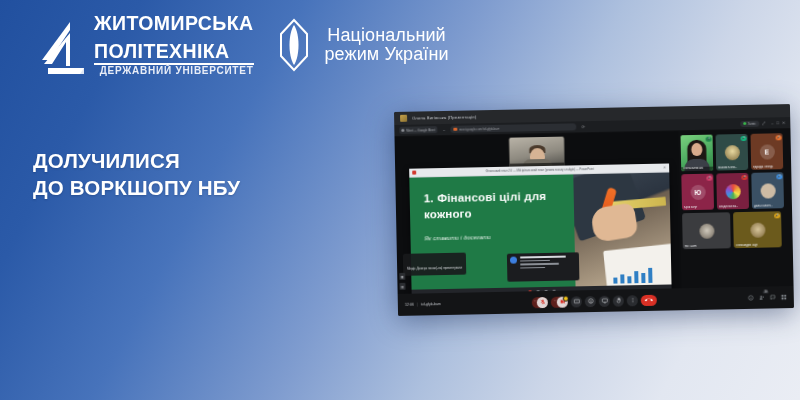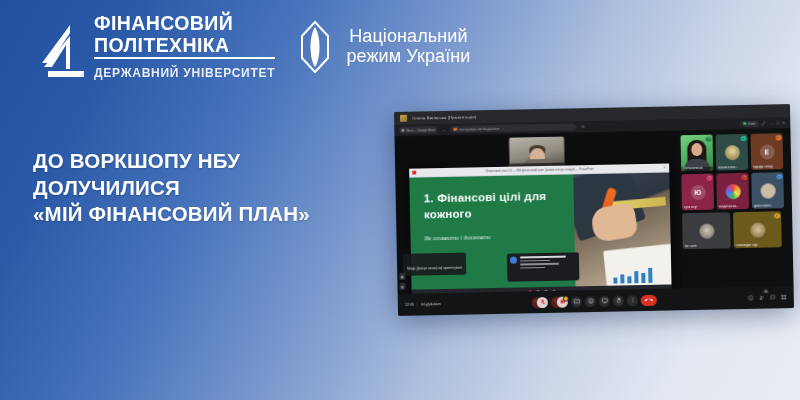--- a/index.html
+++ b/index.html
@@ -28,24 +28,24 @@
   }
   .logo-zp{display:flex;align-items:flex-end;gap:6px;}
   .zp-mark{position:relative;width:48px;height:56px;flex:none;}
   .zp-mark svg{display:block;}
   .zp-text{display:flex;flex-direction:column;line-height:1;}
   .zp-l1,.zp-l2{
     color:#ffffff;font-weight:bold;letter-spacing:.4px;
     font-family:"Liberation Sans", sans-serif;
   }
   .zp-l1{font-size:19.5px;}
-  .zp-l2{font-size:19.5px;margin-top:2px;padding-bottom:2px;border-bottom:2px solid #ffffff;}
+  .zp-l2{font-size:19.5px;margin-top:8px;padding-bottom:2px;border-bottom:2px solid #ffffff;}
   .zp-l3{
-    color:#e8edf7;font-size:12px;font-weight:bold;letter-spacing:.75px;
-    text-align:right;margin-top:8px;
+    color:#e8edf7;font-size:10px;font-weight:bold;letter-spacing:.75px;
+    text-align:right;margin-top:1px;
   }
   .logo-nbu{display:flex;align-items:center;gap:13px;}
   .nbu-mark{width:36px;height:54px;flex:none;}
   .nbu-text{display:flex;flex-direction:column;line-height:1.06;color:#ffffff;}
   .nbu-l1,.nbu-l2{font-size:18px;font-weight:400;letter-spacing:.1px;text-align:center;}
   
   .headline{
     position:absolute;left:33px;top:148px;
     color:#ffffff;font-weight:bold;
     font-size:20.5px;line-height:1.3;letter-spacing:.2px;
@@ -302,44 +302,43 @@
     <div class="logo-zp">
       <div class="zp-mark">
         <svg width="48" height="56" viewBox="0 0 48 56">
           <polygon points="2,40 30,2 30,10 10,40" fill="#ffffff"></polygon>
           <polygon points="4,44 30,13 30,46 26,46 26,22 12,44" fill="#ffffff"></polygon>
           <polygon points="8,48 44,48 44,54 8,54" fill="#ffffff"></polygon>
           <polygon points="44,48 44,54 40,54" fill="#dfe7f5"></polygon>
         </svg>
       </div>
       <div class="zp-text">
-        <div class="zp-l1">ФІНАНСОВИЙ</div>
+        <div class="zp-l1">ЖИТОМИРСЬКА</div>
         <div class="zp-l2">ПОЛІТЕХНІКА</div>
         <div class="zp-l3">ДЕРЖАВНИЙ УНІВЕРСИТЕТ</div>
       </div>
     </div>
 
     <div class="logo-nbu">
       <div class="nbu-mark">
         <svg width="36" height="54" viewBox="0 0 36 54">
           <path d="M18 2 L31 16 L31 38 L18 52 L5 38 L5 16 Z" fill="none" stroke="#ffffff" stroke-width="2"></path>
           <path d="M18 7 C24 16 24 38 18 47 C12 38 12 16 18 7 Z" fill="#ffffff"></path>
         </svg>
       </div>
       <div class="nbu-text">
         <div class="nbu-l1">Національний</div>
         <div class="nbu-l2">режим України</div>
       </div>
     </div>
   </div>
 
   <div class="headline">
+    <div>ДОЛУЧИЛИСЯ</div>
     <div>ДО ВОРКШОПУ НБУ</div>
-    <div>ДОЛУЧИЛИСЯ</div>
-    <div>«МІЙ ФІНАНСОВИЙ ПЛАН»</div>
   </div>
 
   <div class="meet-wrap">
     <div class="meet">
 
       <div class="meet-titlebar">
         <div class="tb-app-icon"></div>
         <div class="tb-title">Олена Вигівська (Презентація)</div>
       </div>
 

